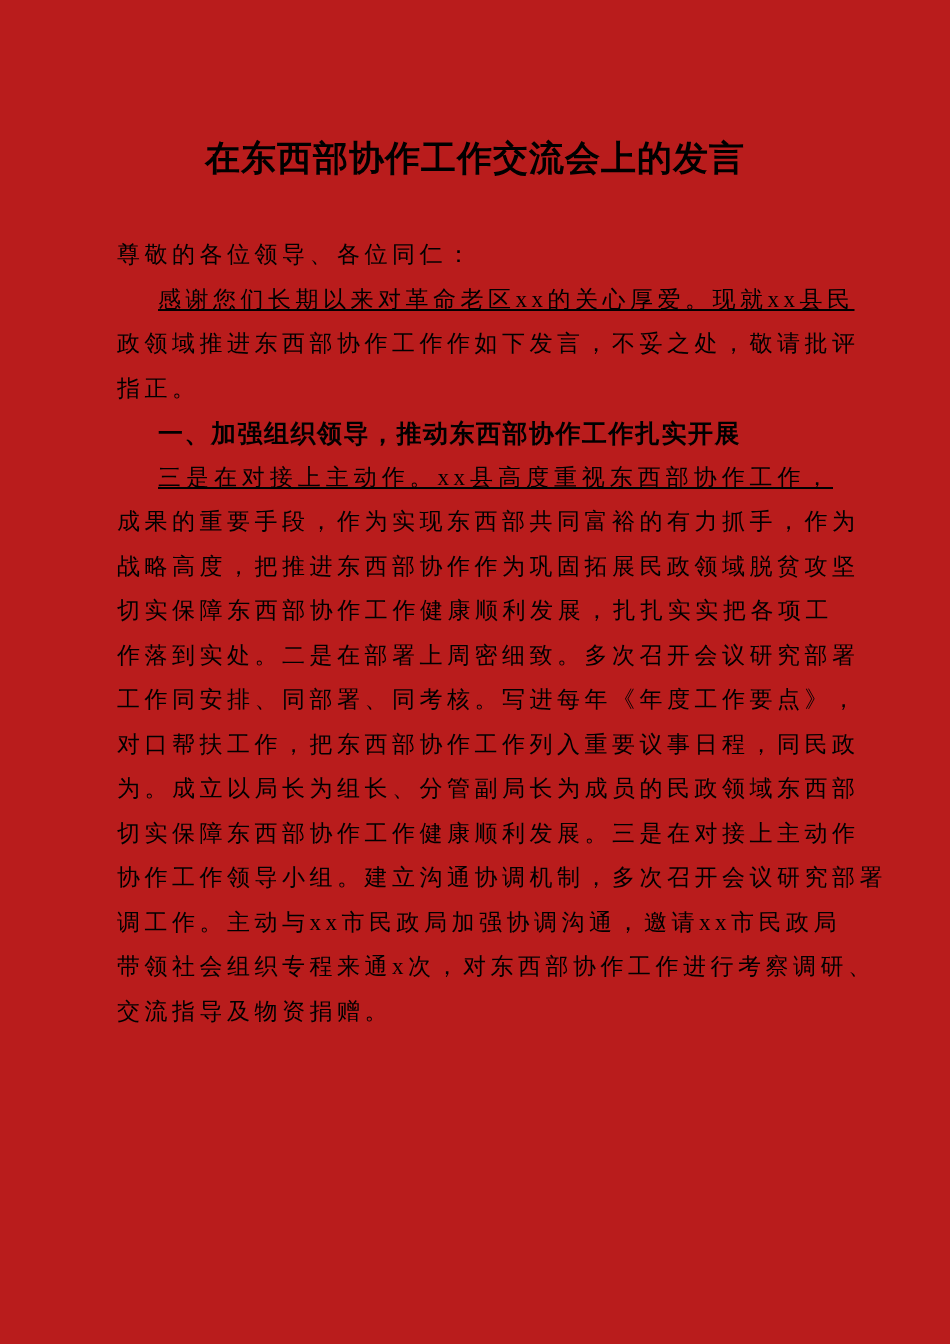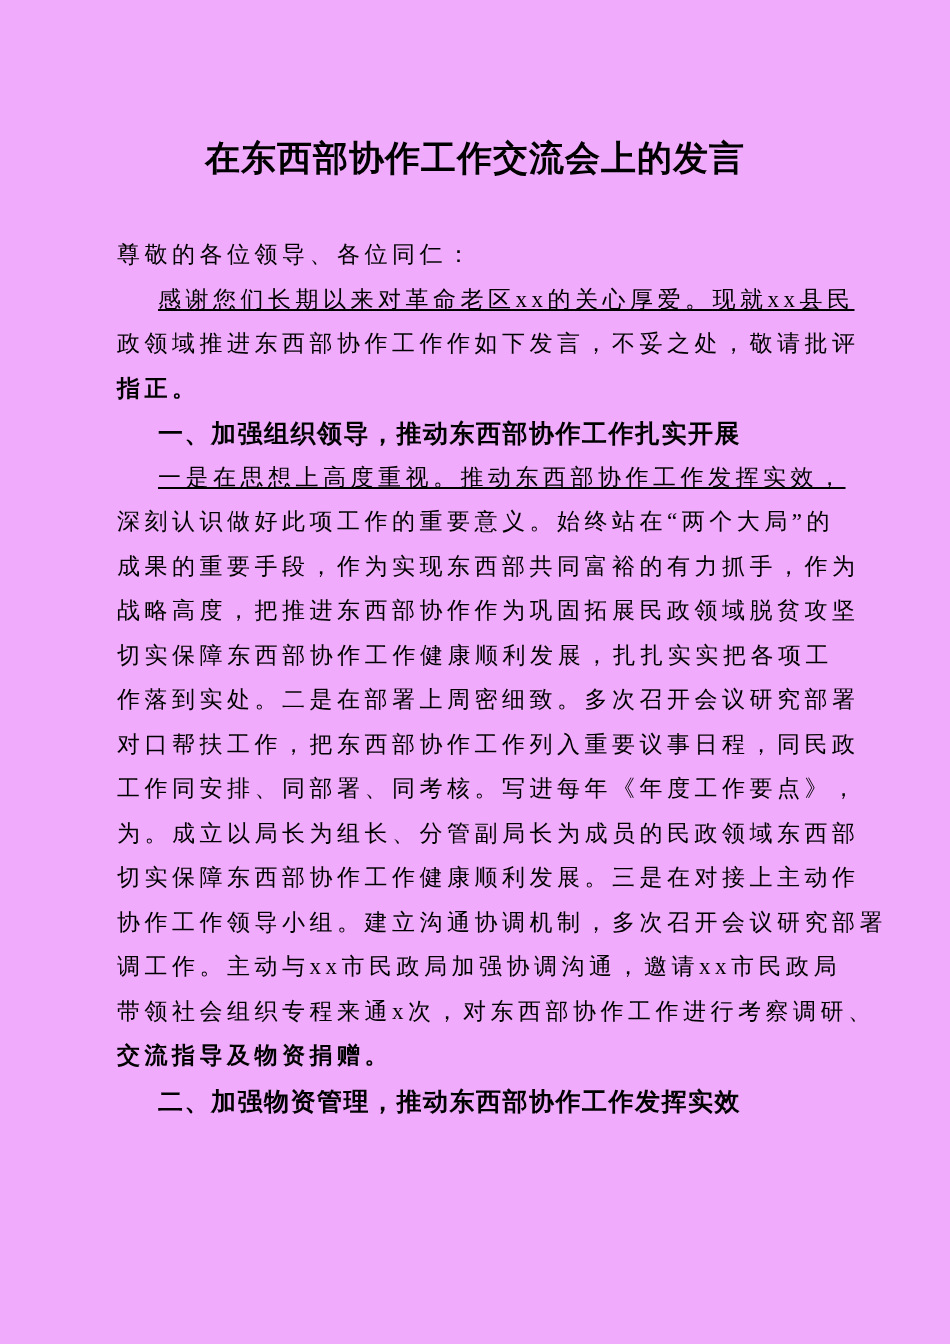--- a/index.html
+++ b/index.html
@@ -4,21 +4,21 @@
 <style>
   html, body {
     margin: 0;
     padding: 0;
     background: #ffffff;
   }
   .page {
     position: relative;
     width: 950px;
     height: 1344px;
-    background: #f0abfc;
+    background: #b91c1c;
     color: #000000;
     overflow: hidden;
   }
   .doc-title {
     position: absolute;
     top: 136px;
     left: 117px;
     width: 716px;
     margin: 0;
     text-align: center;
@@ -49,21 +49,20 @@
     text-align: center;
     text-align-last: left;
   }
   .para .doc-line:first-child {
     text-indent: 41px;
     text-decoration: underline;
   }
   .para .doc-line:last-child {
     text-align: center;
     text-align-last: left;
-    font-weight: bold;
   }
   .heading {
     font-family: "Liberation Sans", "DejaVu Sans", sans-serif;
     font-weight: 700;
     font-size: 25px;
     letter-spacing: 1.5px;
     text-indent: 41px;
     text-align: right;
     text-align-last: left;
   }
@@ -79,31 +78,29 @@
 
     <div class="para">
         <div class="doc-line">感谢您们长期以来对革命老区xx的关心厚爱。现就xx县民</div>
         <div class="doc-line">政领域推进东西部协作工作作如下发言，不妥之处，敬请批评</div>
         <div class="doc-line">指正。</div>
       </div>
 
     <div class="doc-line heading">一、加强组织领导，推动东西部协作工作扎实开展</div>
 
     <div class="para">
-        <div class="doc-line">一是在思想上高度重视。推动东西部协作工作发挥实效，</div>
-        <div class="doc-line">深刻认识做好此项工作的重要意义。始终站在“两个大局”的</div>
+        <div class="doc-line">三是在对接上主动作。xx县高度重视东西部协作工作，</div>
         <div class="doc-line">成果的重要手段，作为实现东西部共同富裕的有力抓手，作为</div>
         <div class="doc-line">战略高度，把推进东西部协作作为巩固拓展民政领域脱贫攻坚</div>
         <div class="doc-line">切实保障东西部协作工作健康顺利发展，扎扎实实把各项工</div>
         <div class="doc-line">作落到实处。二是在部署上周密细致。多次召开会议研究部署</div>
+        <div class="doc-line">工作同安排、同部署、同考核。写进每年《年度工作要点》，</div>
         <div class="doc-line">对口帮扶工作，把东西部协作工作列入重要议事日程，同民政</div>
-        <div class="doc-line">工作同安排、同部署、同考核。写进每年《年度工作要点》，</div>
         <div class="doc-line">为。成立以局长为组长、分管副局长为成员的民政领域东西部</div>
         <div class="doc-line">切实保障东西部协作工作健康顺利发展。三是在对接上主动作</div>
         <div class="doc-line">协作工作领导小组。建立沟通协调机制，多次召开会议研究部署</div>
         <div class="doc-line">调工作。主动与xx市民政局加强协调沟通，邀请xx市民政局</div>
         <div class="doc-line">带领社会组织专程来通x次，对东西部协作工作进行考察调研、</div>
         <div class="doc-line">交流指导及物资捐赠。</div>
       </div>
 
-    <div class="doc-line heading">二、加强物资管理，推动东西部协作工作发挥实效</div>
   </div>
 </div>
 
 </body></html>

